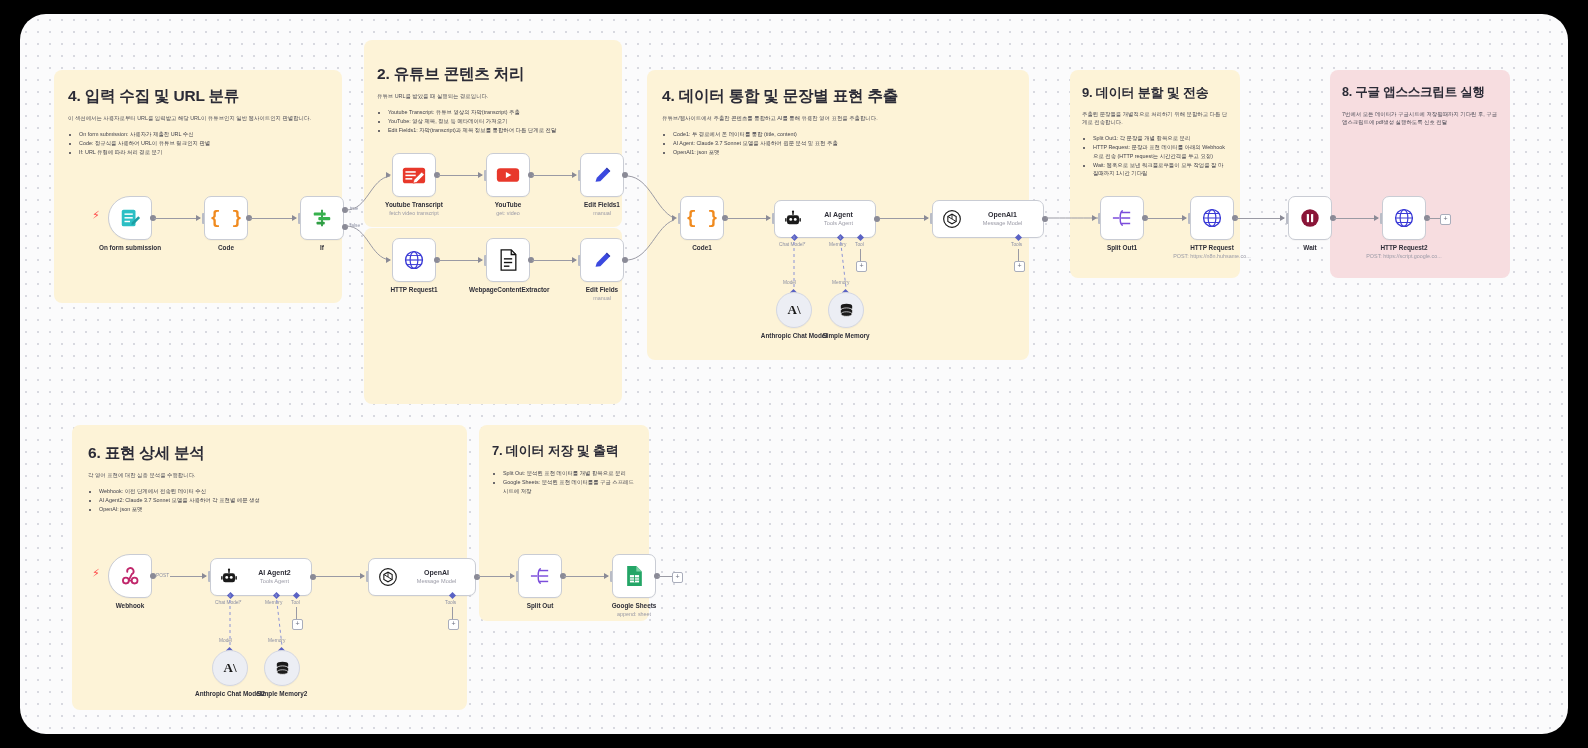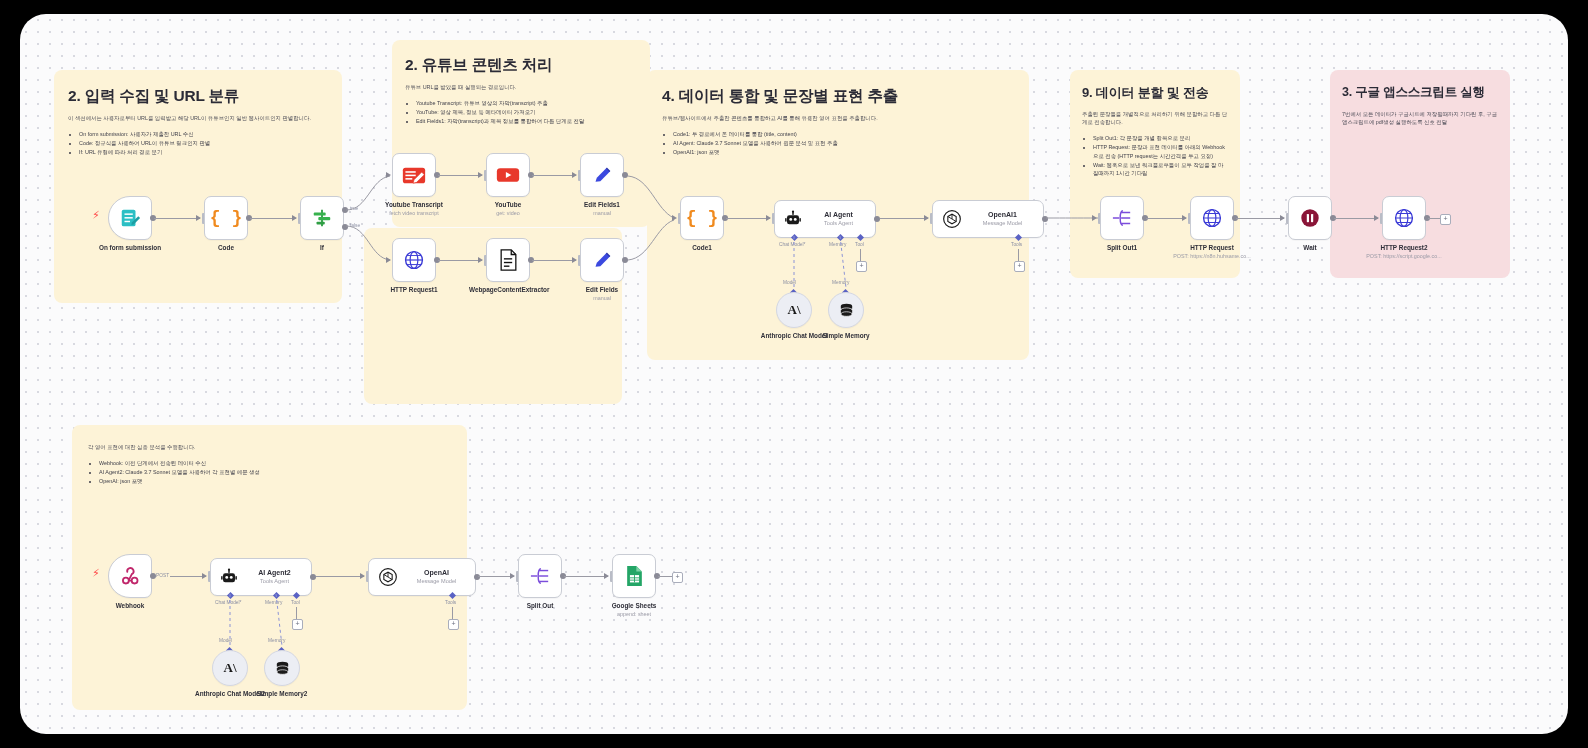--- a/index.html
+++ b/index.html
@@ -65,30 +65,30 @@
   .vline{position:absolute;width:1px;background:#9a9aa4;}
 
   svg.curve{position:absolute;overflow:visible;pointer-events:none;}
 </style>
 </head>
 <body>
 
 <div id="canvas">
 
   <div class="note yellow" style="left:34px;top:56px;width:288px;height:233px;padding:16px 14px;">
-    <h2>2. 입력 수집 및 URL 분류</h2>
+    <h2>4. 입력 수집 및 URL 분류</h2>
     <p class="desc">이 섹션에서는 사용자로부터 URL을 입력받고 해당 URL이 유튜브인지 일반 웹사이트인지 판별합니다.</p>
     <ul>
       <li>On form submission: 사용자가 제출한 URL 수신</li>
       <li>Code: 정규식을 사용하여 URL이 유튜브 링크인지 판별</li>
       <li>If: URL 유형에 따라 처리 경로 분기</li>
     </ul>
   </div>
 
-  <div class="note yellow" style="left:344px;top:26px;width:258px;height:187px;padding:15px 13px;margin-left:28px;">
+  <div class="note yellow" style="left:344px;top:26px;width:258px;height:187px;padding:24px 13px;">
     <h2>2. 유튜브 콘텐츠 처리</h2>
     <p class="desc">유튜브 URL을 받았을 때 실행되는 경로입니다.</p>
     <ul>
       <li>Youtube Transcript: 유튜브 영상의 자막(transcript) 추출</li>
       <li>YouTube: 영상 제목, 정보 등 메타데이터 가져오기</li>
       <li>Edit Fields1: 자막(transcript)과 제목 정보를 통합하여 다음 단계로 전달</li>
     </ul>
   </div>
 
   <div class="note yellow" style="left:344px;top:214px;width:258px;height:176px;padding:72px 13px 10px 13px;"></div>
@@ -107,33 +107,41 @@
     <h2 style="font-size:13px;">9. 데이터 분할 및 전송</h2>
     <p class="desc">추출된 문장들을 개별적으로 처리하기 위해 분할하고 다음 단계로 전송합니다.</p>
     <ul>
       <li>Split Out1: 각 문장을 개별 항목으로 분리</li>
       <li>HTTP Request: 문장과 표현 데이터를 아래의 Webhook으로 전송 (HTTP request는 시간간격을 두고 요청)</li>
       <li>Wait: 웹훅으로 보낸 워크플로우들이 모두 작업을 잘 마칠때까지 1시간 기다림</li>
     </ul>
   </div>
 
   <div class="note pink" style="left:1310px;top:56px;width:180px;height:208px;padding:15px 12px;">
-    <h2 style="font-size:12.5px;">3. 구글 앱스스크립트 실행</h2>
+    <h2 style="font-size:12.5px;">8. 구글 앱스스크립트 실행</h2>
     <p class="desc">7번에서 모든 데이터가 구글시트에 저장될때까지 기다린 후, 구글앱스크립트에 pdf생성 실행하도록 신호 전달</p>
   </div>
 
   <div class="note yellow" style="left:52px;top:411px;width:395px;height:285px;padding:18px 16px;">
+    <h2>6. 표현 상세 분석</h2>
     <p class="desc">각 영어 표현에 대한 심층 분석을 수행합니다.</p>
     <ul>
       <li>Webhook: 이전 단계에서 전송된 데이터 수신</li>
       <li>AI Agent2: Claude 3.7 Sonnet 모델을 사용하여 각 표현별 예문 생성</li>
       <li>OpenAI: json 포맷</li>
     </ul>
   </div>
 
+  <div class="note yellow" style="left:459px;top:411px;width:170px;height:196px;padding:18px 13px;">
+    <h2 style="font-size:13px;">7. 데이터 저장 및 출력</h2>
+    <ul style="margin-top:10px;">
+      <li>Split Out: 분석된 표현 데이터를 개별 항목으로 분리</li>
+      <li>Google Sheets: 분석된 표현 데이터를를 구글 스프레드시트에 저장</li>
+    </ul>
+  </div>
 
   <div class="bolt" style="left:72px;top:196px;">⚡</div>
   <div class="node" style="left:88px;top:182px;">
     <div class="nbox trigger">
       <svg width="22" height="22" viewBox="0 0 24 24">
         <rect x="3" y="3" width="15" height="18" rx="2" fill="#2bbfc4"></rect>
         <rect x="6" y="7" width="9" height="1.6" fill="#fff"></rect>
         <rect x="6" y="11" width="9" height="1.6" fill="#fff"></rect>
         <rect x="6" y="15" width="6" height="1.6" fill="#fff"></rect>
         <path d="M14 17 L21 10 L23 12 L16 19 L13.5 19.5 Z" fill="#1d9ea3"></path>

